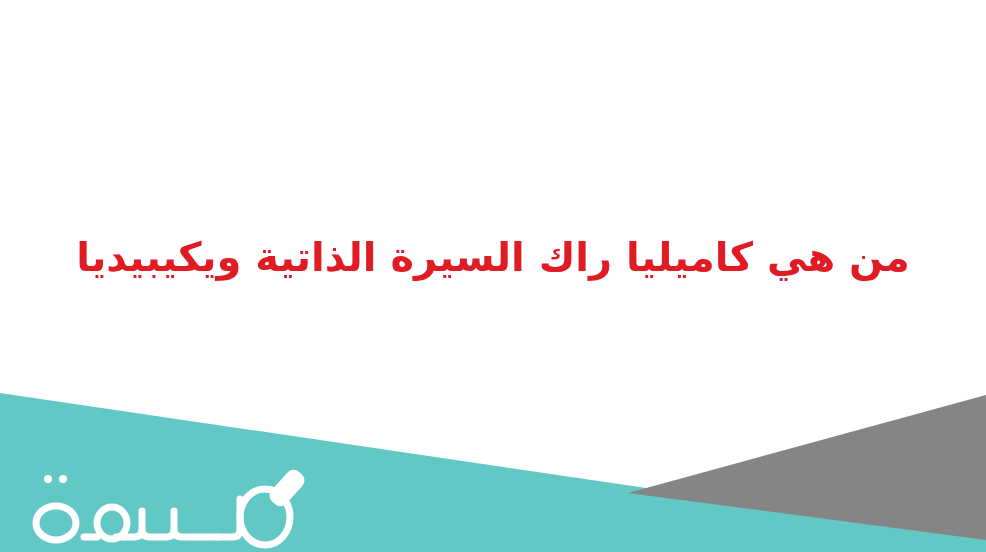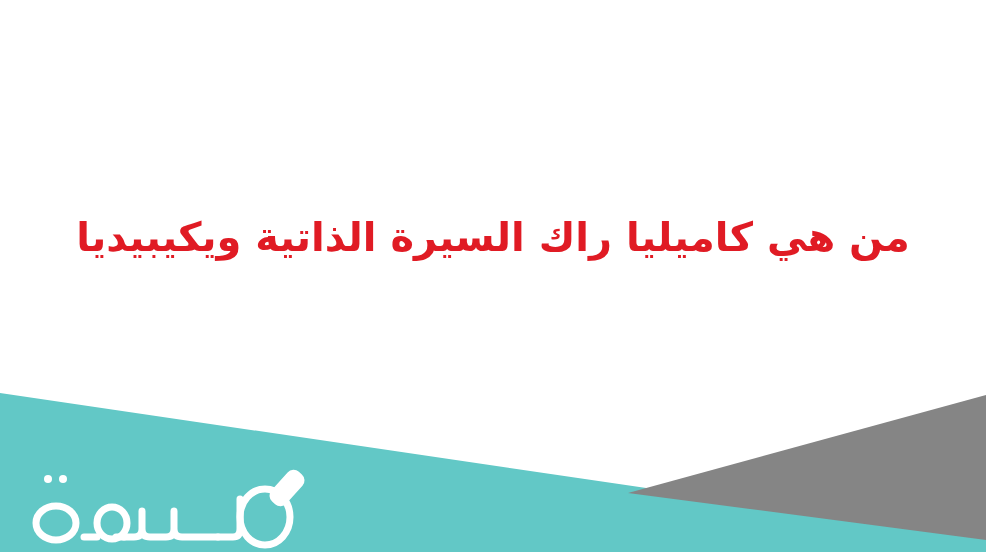--- a/index.html
+++ b/index.html
@@ -27,21 +27,21 @@
     width: 986px;
     height: 552px;
     display: block;
   }
 
   
   .headline-wrap {
     position: absolute;
     left: 0;
     right: 0;
-    top: 192px;
+    top: 212px;
     height: 90px;
     display: flex;
     align-items: center;
     justify-content: center;
     padding: 0 40px;
     box-sizing: border-box;
   }
   .headline {
     margin: 0;
     font-family: "DejaVu Sans", "Liberation Sans", sans-serif;

